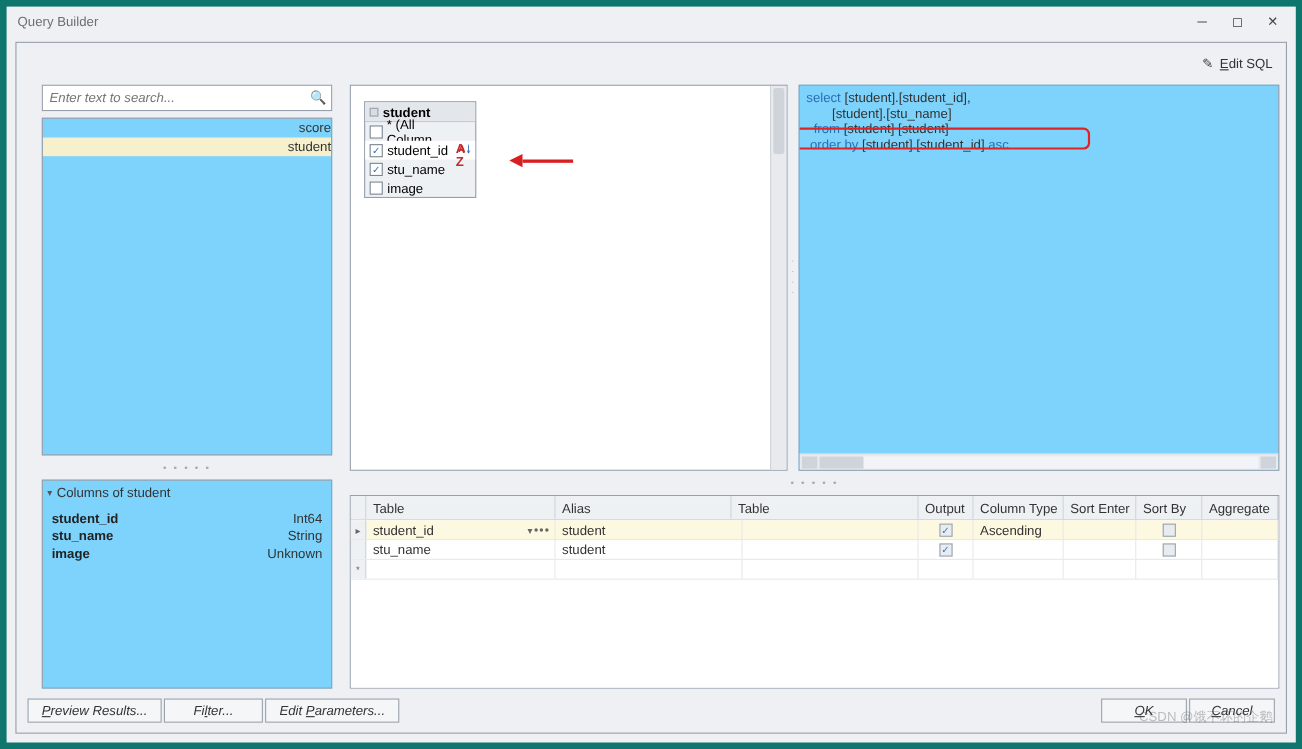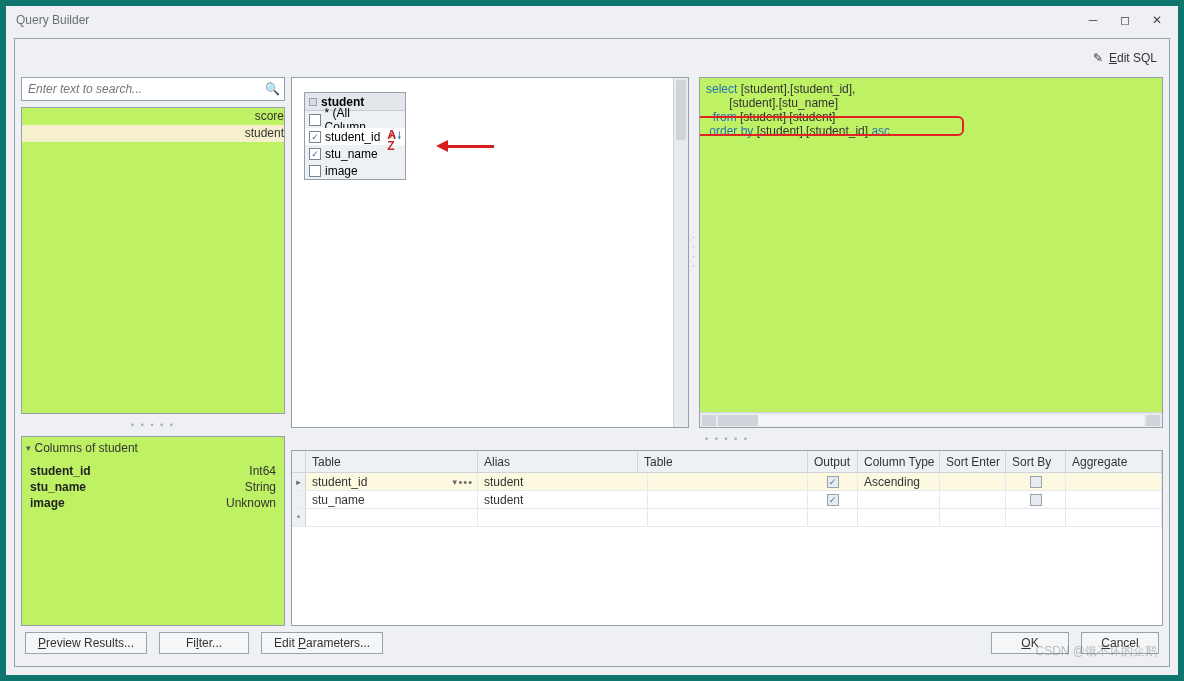--- a/index.html
+++ b/index.html
@@ -6,23 +6,23 @@
   body { background: #f0f2f5; user-select: none; }
   .window { width: 1184px; height: 681px; background: #eef0f3; border: 6px solid #0f766e; display: flex; flex-direction: column; }
   .titlebar { height: 28px; display: flex; align-items: center; padding: 0 6px; color: #6a6f76; }
   .titlebar .title { flex: 1; padding-left: 4px; }
   .winbtns { display: flex; gap: 18px; padding-right: 8px; }
   .winbtn { width: 14px; height: 14px; display:flex; align-items:center; justify-content:center; color:#444; cursor:default; }
   .client { flex:1; margin: 4px 8px 8px 8px; border:1px solid #96a0ad; background:#eef0f3; padding:6px; display:flex; flex-direction:column; gap:6px; position:relative; }
   .topstrip { height:26px; display:flex; justify-content:flex-end; align-items:center; padding:0 6px; }
   .editsql { display:flex; align-items:center; gap:6px; color:#333; cursor:pointer; }
   .editsql .ul { text-decoration: underline; }
-  .workrow { flex:1; display:flex; gap:6px; min-height:0; }
+  .workrow { flex:1; display:flex; gap:16px; min-height:0;margin-left:17px; }
   .leftcol { width:264px; display:flex; flex-direction:column; gap:6px; }
-  .panel { border:1px solid #96a0ad; background:#bef264; }
+  .panel { border:1px solid #96a0ad; background:#7dd3fc; }
   .searchwrap { height:24px; display:flex; align-items:center; background:#fff; border:1px solid #96a0ad; }
   .searchwrap input { flex:1; border:none; outline:none; padding:0 6px; font-style:italic; color:#9aa0a7; background:transparent; }
   .searchwrap .mag { width:22px; text-align:center; color:#666; }
   .tablelist { flex:1; overflow:auto; position:relative; }
   .tablelist .row { height:17px; line-height:17px; padding-left:16px; color:#333; }
   .tablelist .row.sel { background:#f6f0cc; }
   .splitter-dots { height:10px; display:flex; justify-content:center; align-items:center; color:#a5abb3; letter-spacing:2px; font-size:9px; }
   .colinfo { height:190px; display:flex; flex-direction:column; }
   .colinfo .hdr { height:22px; display:flex; align-items:center; padding-left:4px; gap:4px; color:#333; }
   .colinfo .hdr .tri { font-size:9px; color:#555; }
@@ -64,21 +64,21 @@
   .grid .ghdr .gh { border-right:1px solid #cfd4da; display:flex; align-items:center; padding-left:6px; color:#333; }
   .grid .gbody { flex:1; background:#fff; }
   .grid .grow { display:flex; height:18px; border-bottom:1px solid #e6e9ed; }
   .grid .grow.sel { background:#fdf8e0; }
   .grid .gc { border-right:1px solid #e6e9ed; display:flex; align-items:center; padding-left:6px; color:#333; position:relative; }
   .grid .rowhdr { width:14px; background:#eef1f4; border-right:1px solid #cfd4da; display:flex; align-items:center; justify-content:center; font-size:9px; color:#666; }
   .cbsmall { width:12px;height:12px;border:1px solid #9aa3ad;background:#e8ebef;margin:0 auto;display:flex;align-items:center;justify-content:center;font-size:9px;color:#3a76b7;}
   .drop-arrow { position:absolute; right:20px; font-size:9px; color:#666; }
   .dots3 { position:absolute; right:4px; font-size:11px; color:#666; letter-spacing:1px;}
   
-  .btnrow { height:28px; display:flex; align-items:flex-start; gap:12px; padding:0 4px; }
+  .btnrow { height:28px; display:flex; align-items:center; gap:2px; padding:0 4px;font-style:italic; }
   .btnrow .spacer { flex:1; }
   .btn { min-width:90px; height:22px; border:1px solid #9aa3ad; background:#f4f6f8; display:flex; align-items:center; justify-content:center; padding:0 12px; color:#333; cursor:pointer; }
   .btn .ul { text-decoration:underline; }
   .watermark { position:absolute; right:12px; bottom:6px; color:rgba(80,80,80,0.35); font-size:12px; pointer-events:none;}
 </style>
 </head>
 <body>
 
 <div class="window">
   <div class="titlebar">

